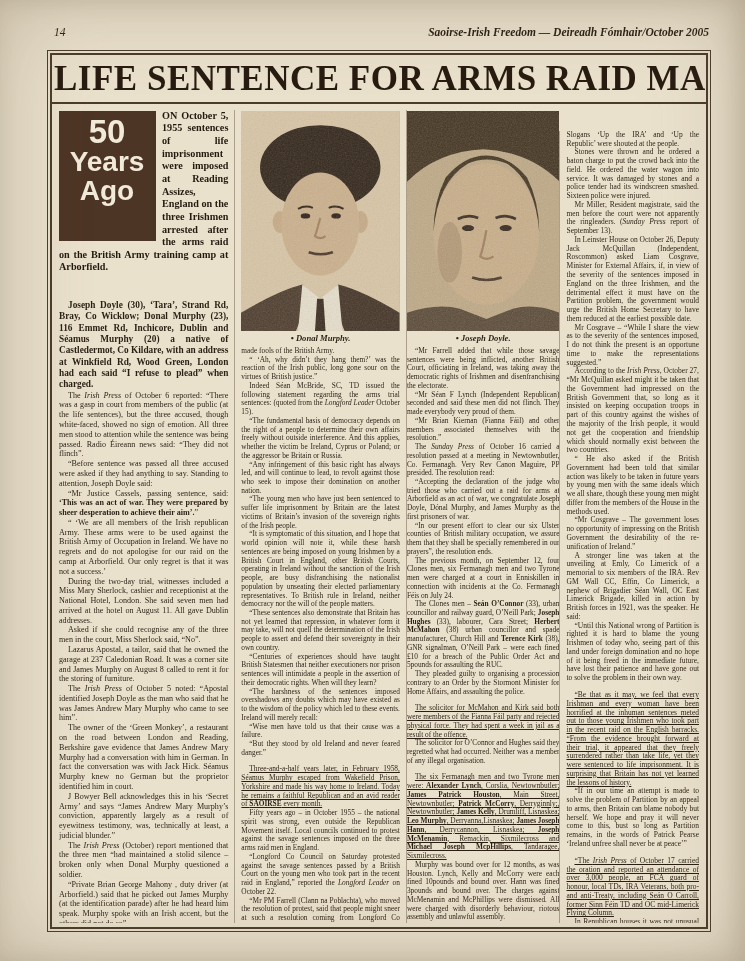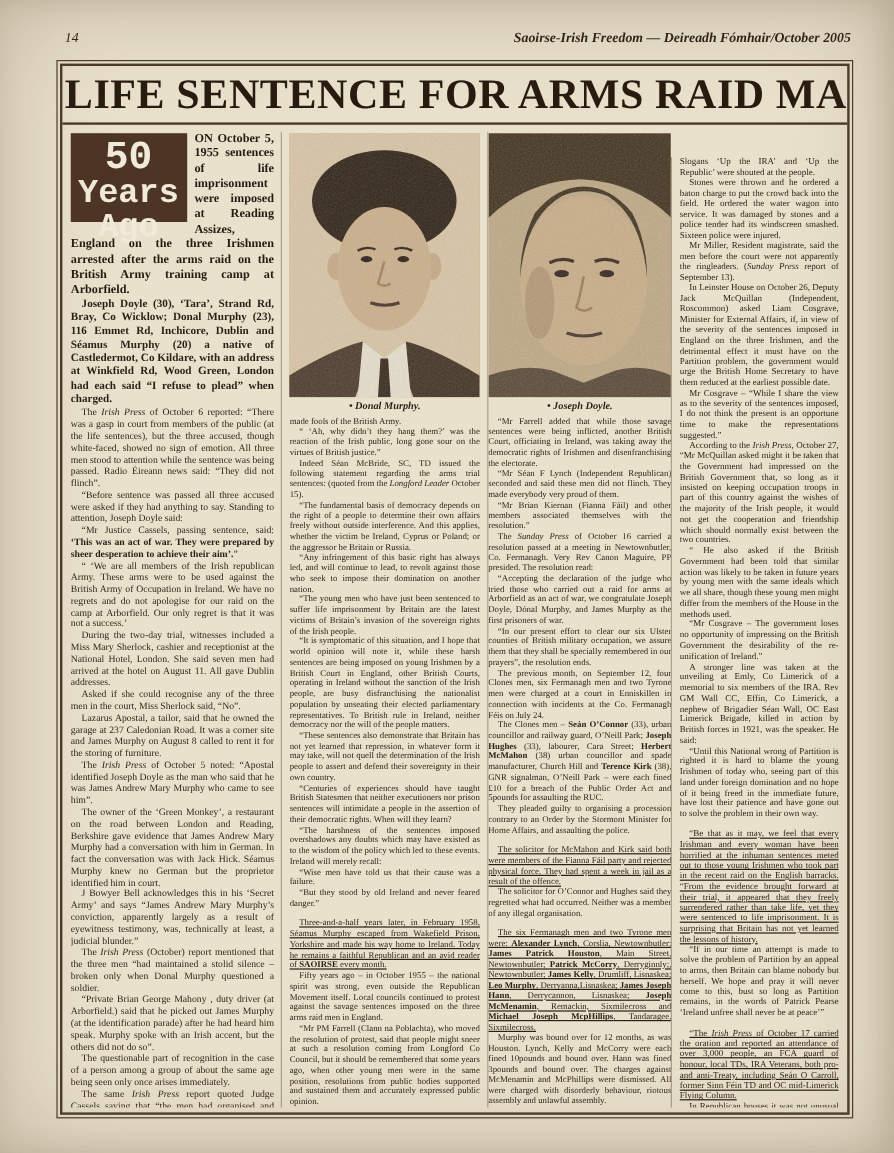--- a/index.html
+++ b/index.html
@@ -36,37 +36,37 @@
   .cols{
     flex:1;display:flex;align-items:stretch;overflow:hidden;
     padding:6px 7px 4px 7px;box-sizing:border-box;
   }
   .col{box-sizing:border-box;overflow:hidden;text-align:justify;hyphens:auto;}
   .col1{width:27.4%;padding-right:6px;font-size:8.1px;line-height:1.21;}
   .col2{width:26.8%;padding:0 6px;border-left:1px solid rgba(80,62,44,.40);font-size:7.35px;line-height:1.19;}
   .col3{width:24.0%;padding:0 0;border-left:1px solid rgba(80,62,44,.40);font-size:7.35px;line-height:1.19;}
   .col4{width:21.8%;padding:0 0 0 6px;border-left:1px solid rgba(80,62,44,.40);font-size:7.5px;line-height:1.17;margin-top:21px;}
   .badge{
-    float:left;width:96px;height:72px;margin:2px 7px 3px 0;
+    float:left;width:96px;height:128px;margin:2px 7px 3px 0;
     background:#4d3525;color:#f2ead9;text-align:center;
-    font-family:Liberation Mono, monospace;font-weight:bold;
+    font-family:Liberation Sans, sans-serif;font-weight:bold;
     box-shadow:0 0 0 1px #4d3525;
   }
   .badge .l1{font-size:33px;line-height:1.02;padding-top:3px;}
   .badge .l2{font-size:28px;line-height:1.0;}
   .badge .l3{font-size:28px;line-height:1.05;}
   .lead{
     font-weight:bold;font-size:10.2px;line-height:1.24;text-align:justify;
     color:#241a10;
   }
   .para{margin:0;text-indent:9px;}
   .col2 .para,.col3 .para,.col4 .para{text-indent:8px;}
   .para.ni{text-indent:0;}
   .para.b{font-weight:bold;}
-  .para.big{font-size:9.3px;line-height:1.22;}
+  .para.big{font-size:9.3px;line-height:1.22;margin-top:26px;}
   .para.gap{margin-top:8px;text-decoration:underline;}
   .photo{
     width:100%;height:220px;margin:1px 0 2px 0;display:block;
     background:#cdb996;
   }
   .photo svg{width:100%;height:100%;display:block;}
   .caption{
     font-weight:bold;font-style:italic;font-size:8.6px;
     margin:2px 0 4px 0;text-align:center;text-indent:0;
   }
@@ -147,20 +147,21 @@
             <p class="para">“Any infringement of this basic right has always led, and will continue to lead, to revolt against those who seek to impose their domination on another nation.</p>
             <p class="para">“The young men who have just been sentenced to suffer life imprisonment by Britain are the latest victims of Britain’s invasion of the sovereign rights of the Irish people.</p>
             <p class="para">“It is symptomatic of this situation, and I hope that world opinion will note it, while these harsh sentences are being imposed on young Irishmen by a British Court in England, other British Courts, operating in Ireland without the sanction of the Irish people, are busy disfranchising the nationalist population by unseating their elected parliamentary representatives. To British rule in Ireland, neither democracy nor the will of the people matters.</p>
             <p class="para">“These sentences also demonstrate that Britain has not yet learned that repression, in whatever form it may take, will not quell the determination of the Irish people to assert and defend their sovereignty in their own country.</p>
             <p class="para">“Centuries of experiences should have taught British Statesmen that neither executioners nor prison sentences will intimidate a people in the assertion of their democratic rights. When will they learn?</p>
             <p class="para">“The harshness of the sentences imposed overshadows any doubts which may have existed as to the wisdom of the policy which led to these events. Ireland will merely recall:</p>
             <p class="para">“Wise men have told us that their cause was a failure.</p>
             <p class="para">“But they stood by old Ireland and never feared danger.”</p>
             <p class="para gap">Three-and-a-half years later, in February 1958, Séamus Murphy escaped from Wakefield Prison, Yorkshire and made his way home to Ireland. Today he remains a faithful Republican and an avid reader of <b>SAOIRSE</b> every month.</p>
             <p class="para">Fifty years ago – in October 1955 – the national spirit was strong, even outside the Republican Movement itself. Local councils continued to protest against the savage sentences imposed on the three arms raid men in England.</p>
+            <p class="para">“Longford Co Council on Saturday protested against the savage sentences passed by a British Court on the young men who took part in the recent raid in England,” reported the <i>Longford Leader</i> on October 22.</p>
             <p class="para">“Mr PM Farrell (Clann na Poblachta), who moved the resolution of protest, said that people might sneer at such a resolution coming from Longford Co Council, but it should be remembered that some years ago, when other young men were in the same position, resolutions from public bodies supported and sustained them and accurately expressed public opinion.</p>
           </div>
       </div>
 
       <div class="col col3">
         <div class="photo">
           <svg viewBox="0 0 150 218" preserveAspectRatio="none" aria-hidden="true">
             <defs>
               <filter id="grainB">
                   <feTurbulence type="fractalNoise" baseFrequency="0.8" numOctaves="2" stitchTiles="stitch"></feTurbulence>

